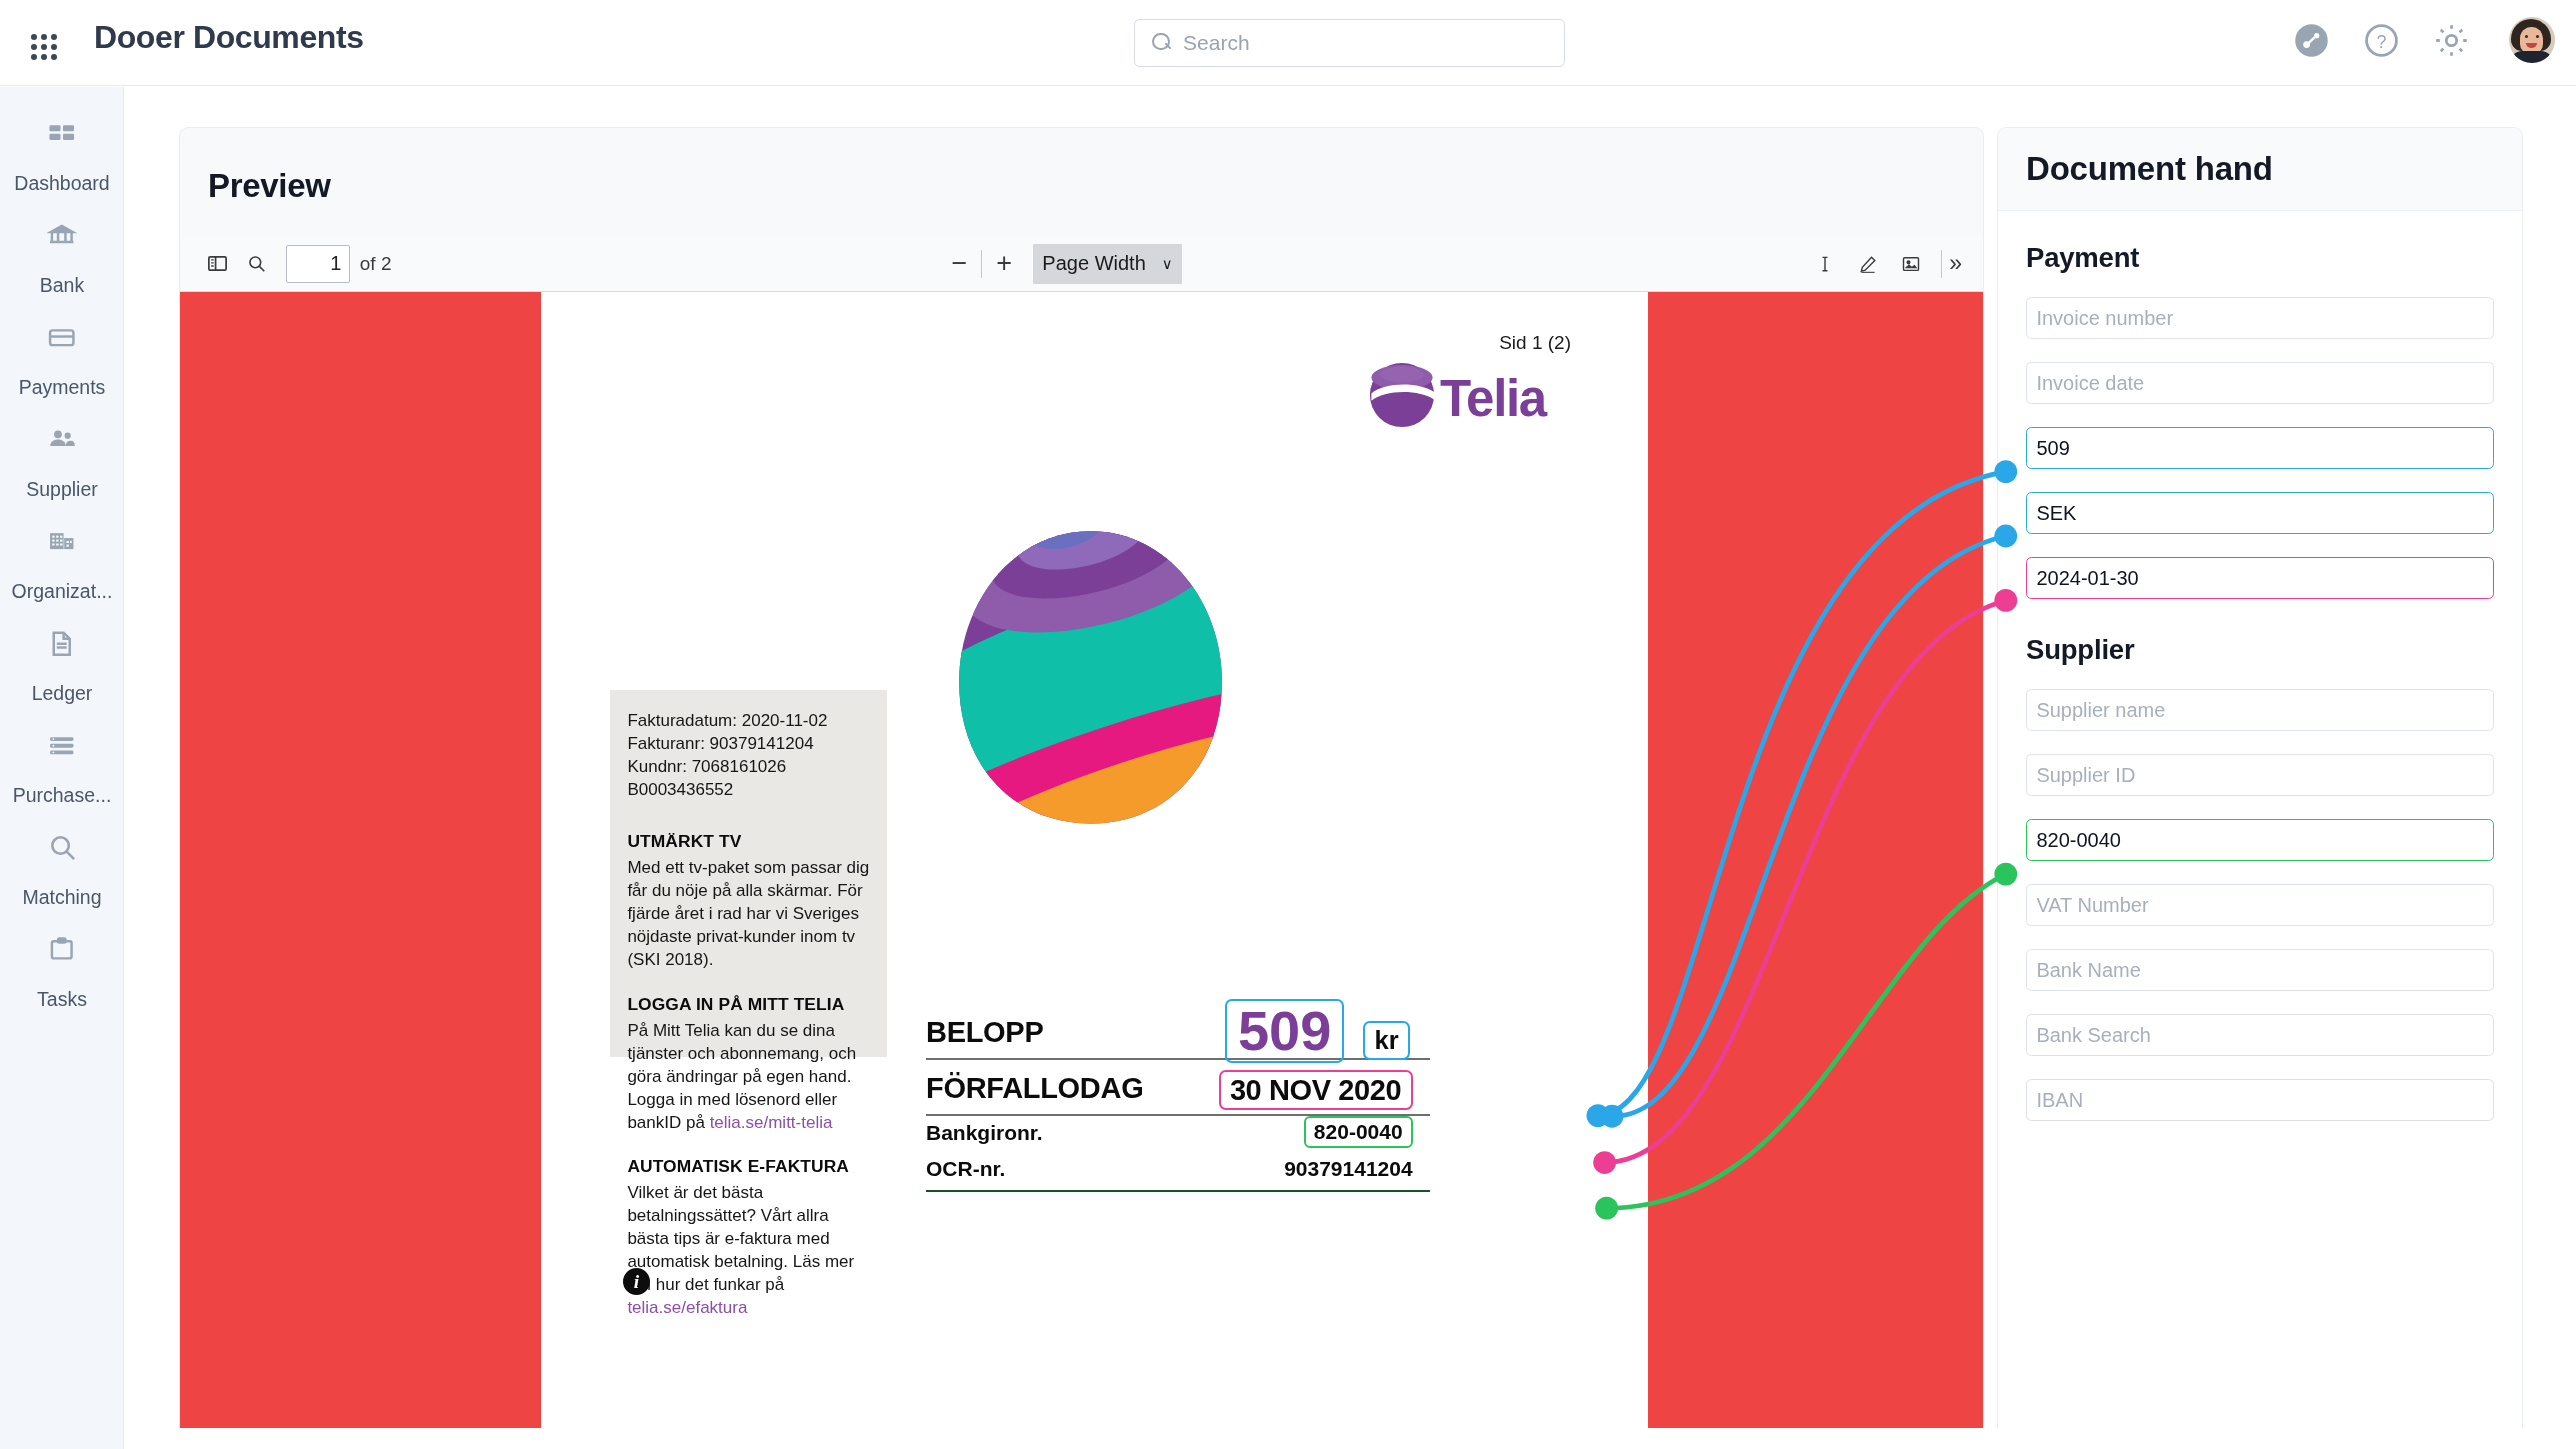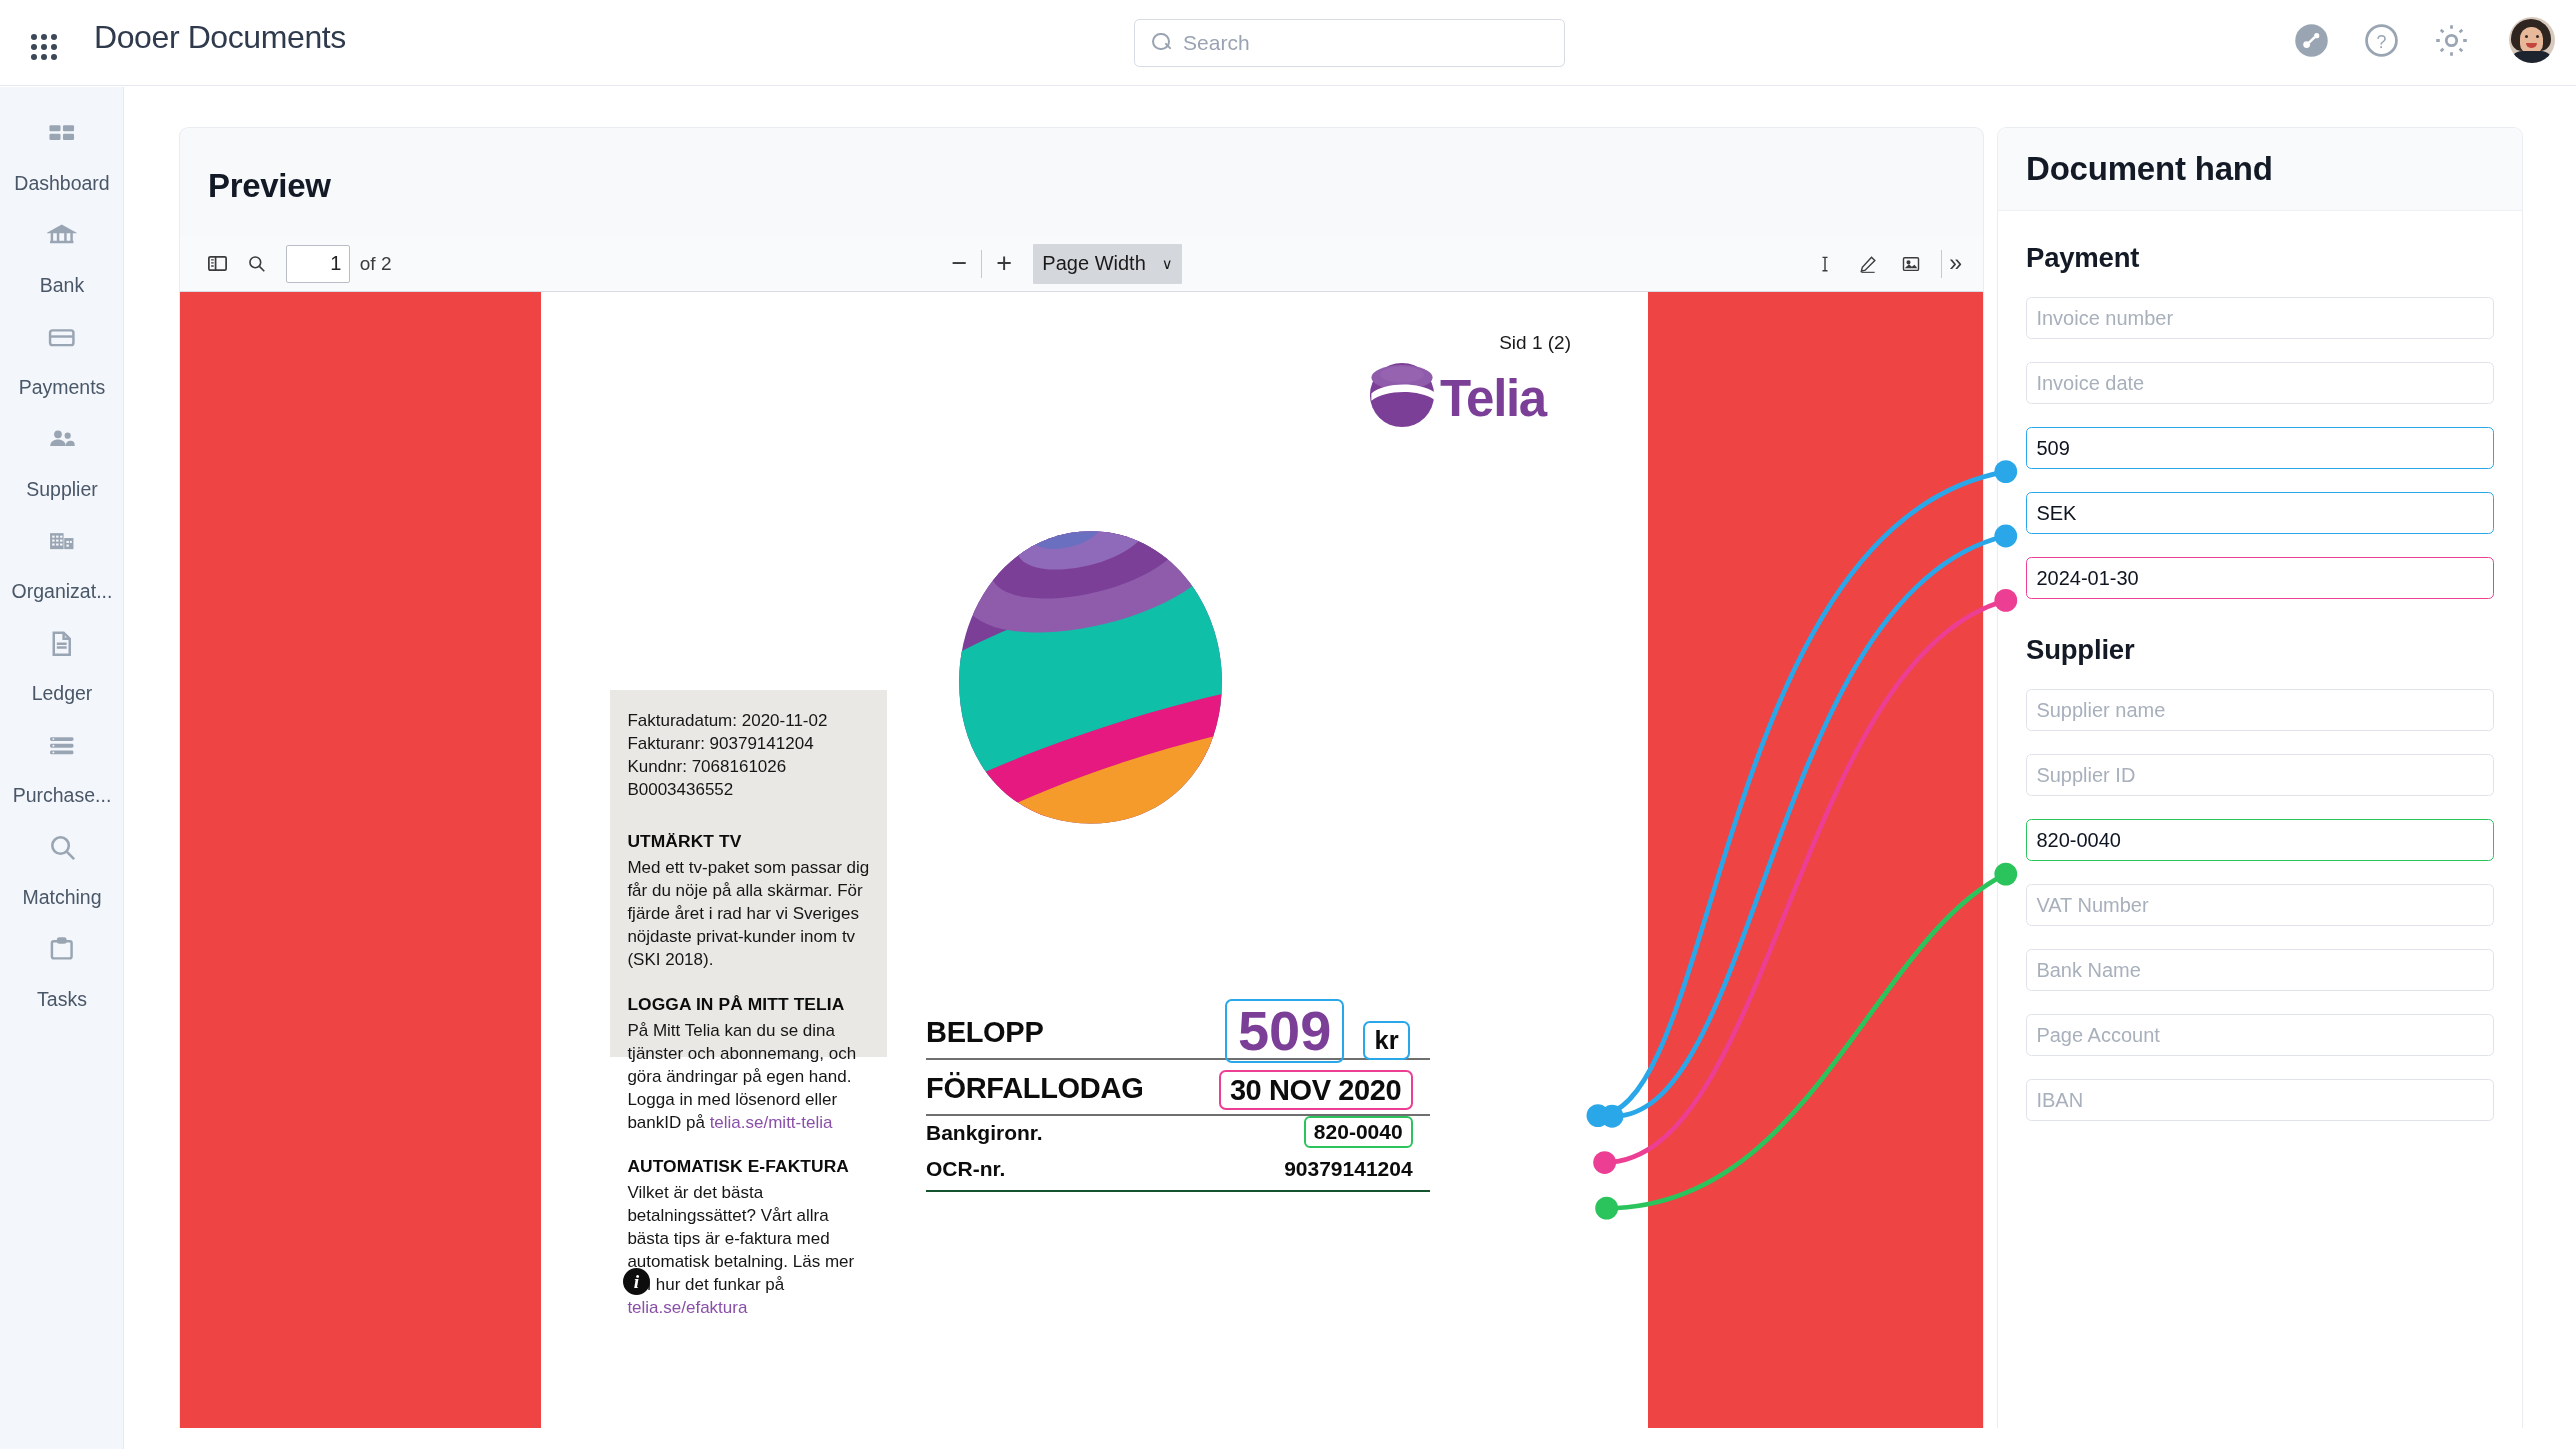--- a/index.html
+++ b/index.html
@@ -20,21 +20,21 @@
   }
   .grid-launcher {
     position: absolute; left: 31px; top: 34px;
     width: 25.5px; height: 25.5px;
     display: grid; grid-template-columns: repeat(3, 1fr);
     grid-template-rows: repeat(3, 1fr); gap: 4px;
   }
   .grid-launcher i { background: #3c4858; border-radius: 50%; display: block; }
   .brand {
     position: absolute; left: 94px; top: 19px;
-    font-size: 32px; font-weight: normal; color: #2f3a4d;
+    font-size: 32px; font-weight: bold; color: #2f3a4d;
     letter-spacing: -0.4px; white-space: nowrap;
   }
   .searchbox {
     position: absolute; left: 1134px; top: 19px;
     width: 431px; height: 48px;
     border: 0.7px solid #d6dbe4; border-radius: 5.4px;
     background: #fff; display: flex; align-items: center;
   }
   .searchbox .mg { margin-left: 17.4px; width: 20px; height: 20px; position: relative; }
   .searchbox .mg::before {
@@ -575,21 +575,21 @@
       <div class="fld green">
         <span class="val">820-0040</span>
       </div>
       <div class="fld">
         <span class="ph">VAT Number</span>
       </div>
       <div class="fld">
         <span class="ph">Bank Name</span>
       </div>
       <div class="fld">
-        <span class="ph">Page Account</span>
+        <span class="ph">Bank Search</span>
       </div>
       <div class="fld">
         <span class="ph">IBAN</span>
       </div>
     </div>
   </div>
 </div>
 
 <svg class="overlay" viewBox="0 0 3840 2160">
 

